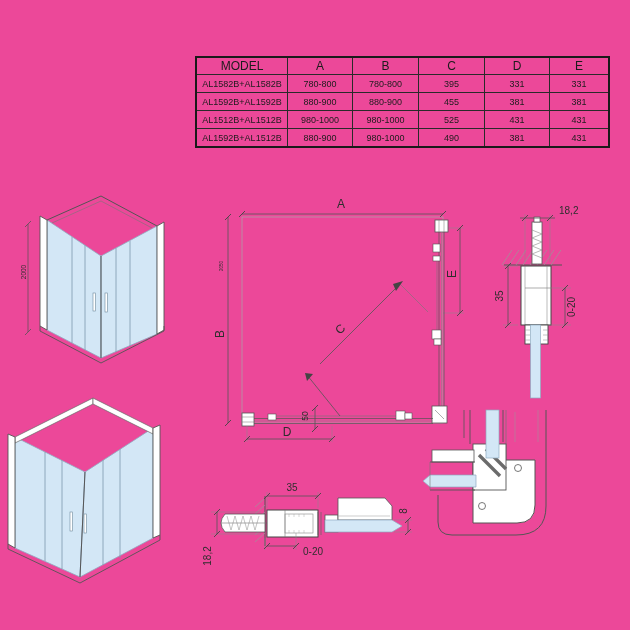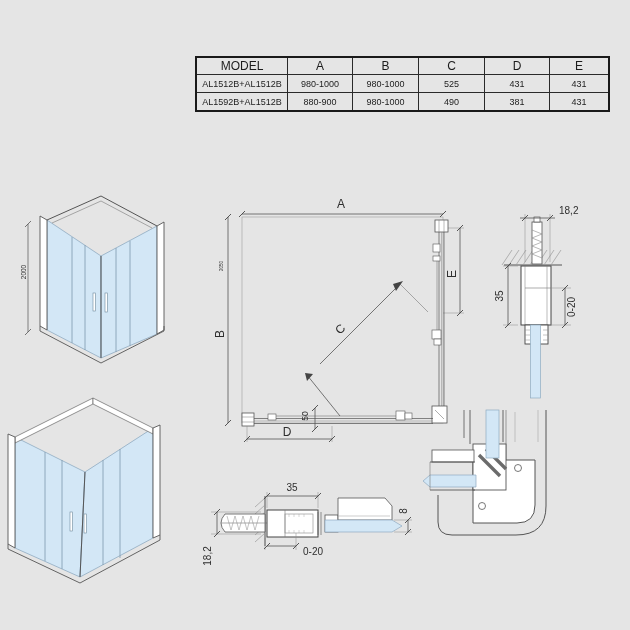--- a/index.html
+++ b/index.html
@@ -1,16 +1,16 @@
 <!DOCTYPE html>
 <html><head>
 <meta charset="utf-8">
 <style>
   html,body{margin:0;padding:0;background:#ffffff;}
-  #canvas{position:relative;width:630px;height:630px;background:#e5e5e5;overflow:hidden;
+  #canvas{position:relative;width:630px;height:630px;background:#ec4899;overflow:hidden;
           font-family:"Liberation Sans", sans-serif;color:#1c1c1c;}
   
   #spec-table{position:absolute;left:195px;top:56px;border-collapse:collapse;
               font-family:"Liberation Sans", sans-serif;}
   #spec-table th,#spec-table td{border:1px solid #2a2a2a;text-align:center;
               padding:0 2px;white-space:nowrap;color:#1c1c1c;}
   #spec-table{border:2px solid #1a1a1a;}
   #spec-table th{font-size:12px;font-weight:400;height:16px;}
   #spec-table td{font-size:9px;font-weight:400;height:17px;}
   .col-model{width:86px;} .col-a{width:60px;} .col-b{width:61px;}
@@ -30,20 +30,36 @@
         <th class="col-model">MODEL</th>
         <th class="col-a">A</th>
         <th class="col-b">B</th>
         <th class="col-c">C</th>
         <th class="col-d">D</th>
         <th class="col-e">E</th>
       </tr>
     </thead>
     <tbody>
       <tr>
+        <td>AL1582B+AL1582B</td>
+        <td>780-800</td>
+        <td>780-800</td>
+        <td>395</td>
+        <td>331</td>
+        <td>331</td>
+      </tr>
+      <tr>
+        <td>AL1592B+AL1592B</td>
+        <td>880-900</td>
+        <td>880-900</td>
+        <td>455</td>
+        <td>381</td>
+        <td>381</td>
+      </tr>
+      <tr>
         <td>AL1512B+AL1512B</td>
         <td>980-1000</td>
         <td>980-1000</td>
         <td>525</td>
         <td>431</td>
         <td>431</td>
       </tr>
       <tr>
         <td>AL1592B+AL1512B</td>
         <td>880-900</td>

